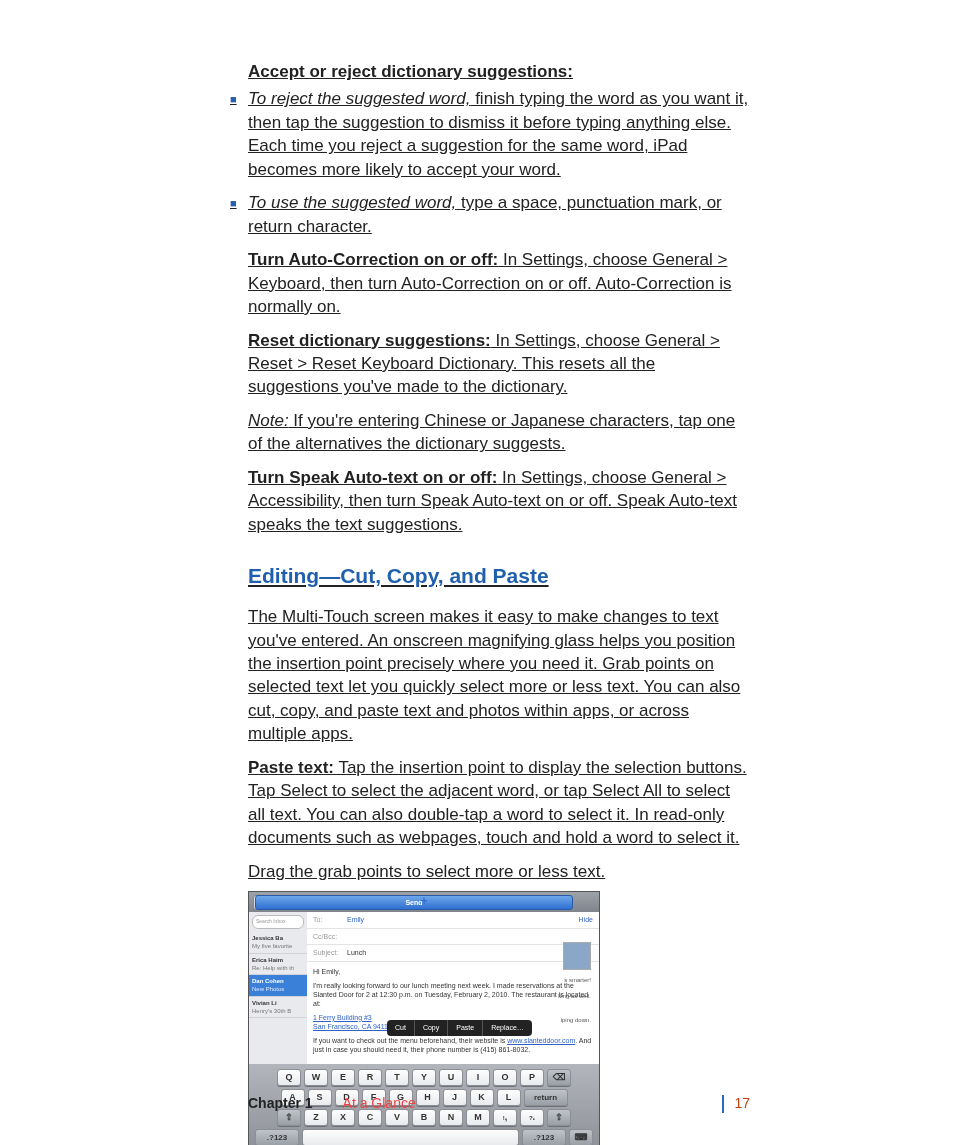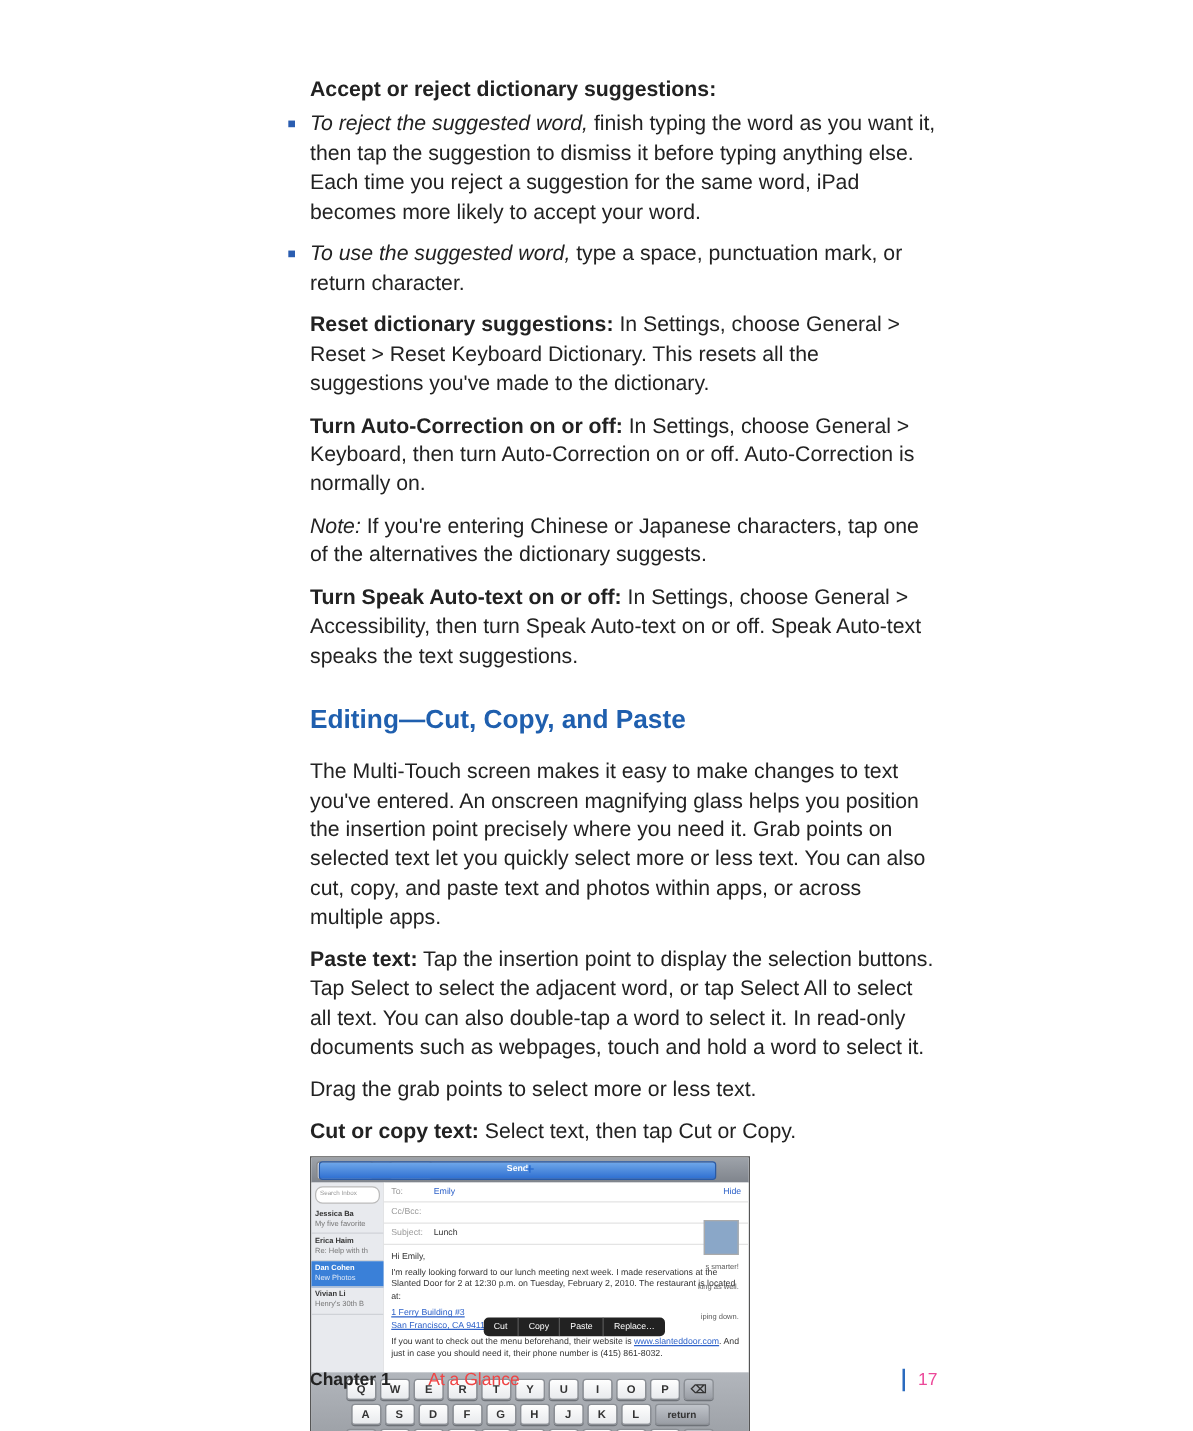--- a/index.html
+++ b/index.html
@@ -8,20 +8,21 @@
     background: #ffffff;
     font-family: "Myriad Pro", "Segoe UI", "Helvetica Neue", Arial, sans-serif;
     color: #222;
   }
   .page {
     width: 840px;
     height: 1145px;
     position: relative;
     box-sizing: border-box;
     padding: 60px 90px 40px 248px;
+    text-decoration: underline;
   }
   .body-text {
     font-size: 17px;
     line-height: 1.38;
   }
   .heading-bold {
     font-weight: 700;
   }
   .bullet-row {
     display: flex;
@@ -204,21 +205,21 @@
   }
   .footer .divider {
     width: 2px;
     height: 18px;
     background: #2a6bbf;
     margin-left: auto;
     margin-right: 10px;
   }
   .footer .chapter-label { font-weight: 700; }
   .footer .chapter-title { color: #ef4444; margin-left: 30px; }
-  .footer .pagenum { color: #ec4899; }
+  .footer .pagenum { color: #c2410c; }
 </style>
 </head>
 <body>
 
 <div class="page">
 
   <div class="body-text">
 
     <div class="heading-bold para-first">Accept or reject dictionary suggestions:</div>
 
@@ -230,49 +231,46 @@
     </div>
 
     <div class="bullet-row para">
       <div class="bullet-mark">■</div>
       <div>
         <span class="italic">To use the suggested word,</span><span> type a space, punctuation mark, or return character.</span>
       </div>
     </div>
 
     <div class="para">
+      <span class="heading-bold">Turn Auto-Correction on or off:</span><span>  In Settings, choose General &gt; Keyboard, then turn Auto-Correction on or off. Auto-Correction is normally on.</span>
+    </div>
+
+    <div class="para">
       <span class="heading-bold">Reset dictionary suggestions:</span><span>  In Settings, choose General &gt; Reset &gt; Reset Keyboard Dictionary. This resets all the suggestions you've made to the dictionary.</span>
     </div>
 
     <div class="para">
-      <span class="heading-bold">Turn Auto-Correction on or off:</span><span>  In Settings, choose General &gt; Keyboard, then turn Auto-Correction on or off. Auto-Correction is normally on.</span>
-    </div>
-
-    <div class="para">
       <span class="italic heading-bold" style="font-weight:400;"><span class="italic" style="font-style:italic;">Note:</span></span><span>  If you're entering Chinese or Japanese characters, tap one of the alternatives the dictionary suggests.</span>
     </div>
 
     <div class="para">
       <span class="heading-bold">Turn Speak Auto-text on or off:</span><span>  In Settings, choose General &gt; Accessibility, then turn Speak Auto-text on or off. Speak Auto-text speaks the text suggestions.</span>
     </div>
 
     <div class="section-title">Editing—Cut, Copy, and Paste</div>
 
     <div class="para-first" style="margin-top:14px;">The Multi-Touch screen makes it easy to make changes to text you've entered. An onscreen magnifying glass helps you position the insertion point precisely where you need it. Grab points on selected text let you quickly select more or less text. You can also cut, copy, and paste text and photos within apps, or across multiple apps.</div>
 
 
     <div class="para">
       <span class="heading-bold">Paste text:</span><span>  Tap the insertion point to display the selection buttons. Tap Select to select the adjacent word, or tap Select All to select all text. You can also double-tap a word to select it. In read-only documents such as webpages, touch and hold a word to select it.</span>
     </div>
 
     <div class="para">Drag the grab points to select more or less text.</div>
 
-    <div class="para">
-      <span class="heading-bold">Cut or copy text:</span><span>  Select text, then tap Cut or Copy.</span>
-    </div>
 
     <div class="screenshot-box">
 
       <div class="mail-top">
         <span class="btn-left" style="left:4px;">Mailboxes</span>
         <span class="btn-left" style="left:62px;">Cancel</span>
         <span>Lunch</span>
         <span class="btn-left btn-send">Send</span>
         <span class="btn-left btn-plus">+</span>
       </div>

